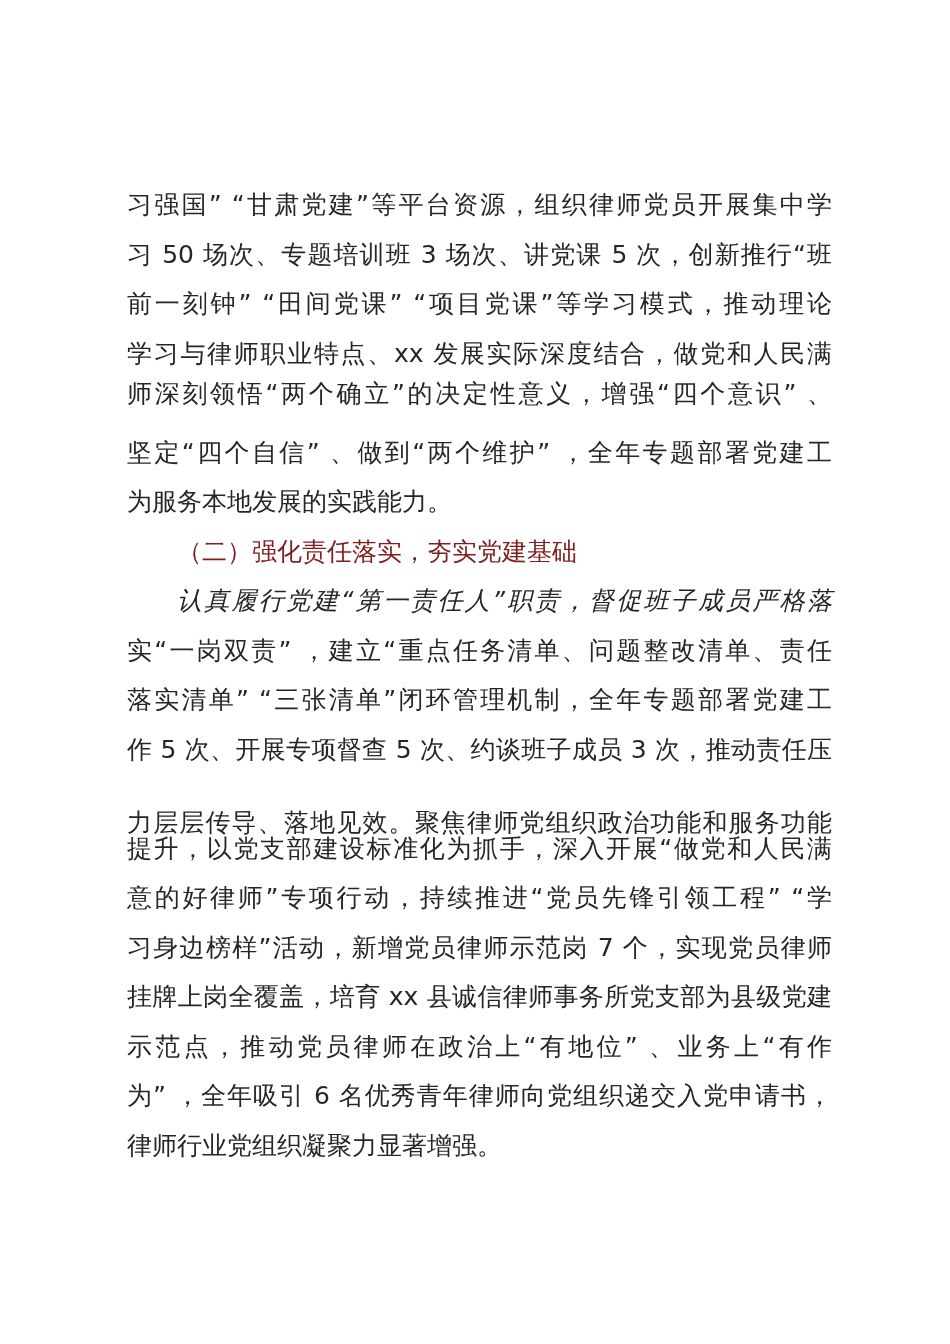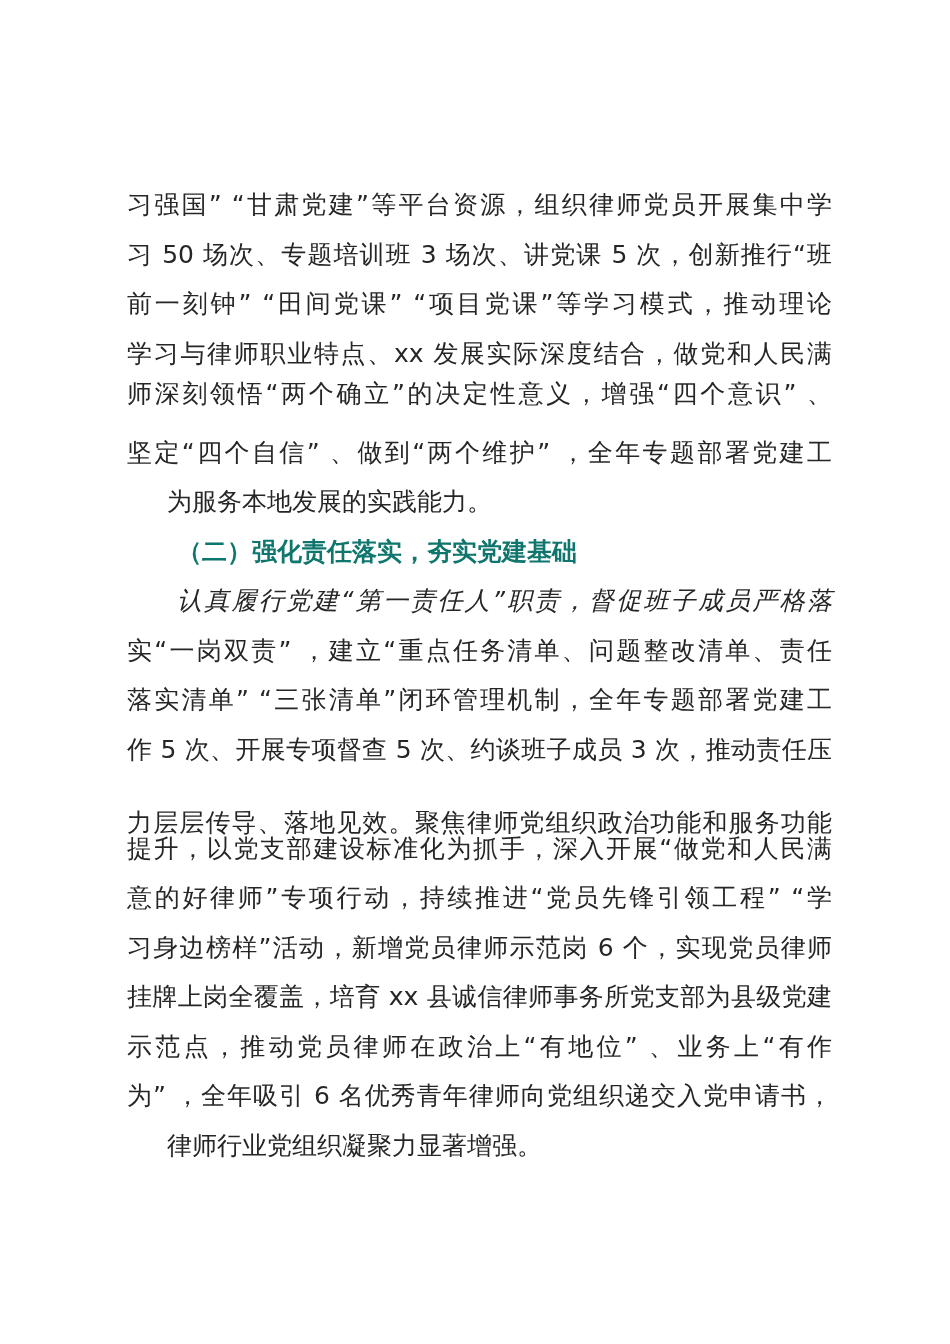--- a/index.html
+++ b/index.html
@@ -1,24 +1,24 @@
 <!DOCTYPE html>
 <html><head>
 <meta charset="utf-8">
 <style>
   html, body { margin:0; padding:0; background:#ffffff; }
   body { width:950px; height:1344px; position:relative; overflow:hidden;
          font-family:"DejaVu Sans","Liberation Sans",sans-serif; color:#262626; }
   .page { position:absolute; left:0; top:0; width:912px; height:1344px; }
   .line { position:absolute; left:127px; width:705px; height:40px; line-height:40px;
           font-size:25px; white-space:nowrap; letter-spacing:0; text-align:justify; text-align-last:justify; }
-  .line.last { text-align-last:left;margin-left:40px; }
+  .line.last { text-align-last:left; }
   .line.indent { left:177px; width:655px;font-style:italic; }
   .heading { position:absolute; left:177px; height:40px; line-height:40px; font-size:25px;
-             font-weight:bold; white-space:nowrap; color:#0f766e; }
+             font-weight:normal; white-space:nowrap; color:#7f1d1d; }
 </style>
 </head>
 <body>
 
 <div class="page">
   <div>
     <div class="line" style="top:185px">习强国” “甘肃党建”等平台资源，组织律师党员开展集中学</div>
     <div class="line" style="top:235px">习 50 场次、专题培训班 3 场次、讲党课 5 次，创新推行“班</div>
     <div class="line" style="top:284px">前一刻钟” “田间党课” “项目党课”等学习模式，推动理论</div>
     <div class="line" style="top:334px">学习与律师职业特点、xx 发展实际深度结合，做党和人民满</div>
@@ -30,19 +30,19 @@
   <div class="heading" style="top:532px">（二）强化责任落实，夯实党建基础</div>
 
   <div>
     <div class="line indent" style="top:581px">认真履行党建“第一责任人”职责，督促班子成员严格落</div>
     <div class="line" style="top:631px">实“一岗双责” ，建立“重点任务清单、问题整改清单、责任</div>
     <div class="line" style="top:680px">落实清单” “三张清单”闭环管理机制，全年专题部署党建工</div>
     <div class="line" style="top:730px">作 5 次、开展专项督查 5 次、约谈班子成员 3 次，推动责任压</div>
     <div class="line" style="top:803px">力层层传导、落地见效。聚焦律师党组织政治功能和服务功能</div>
     <div class="line" style="top:829px">提升，以党支部建设标准化为抓手，深入开展“做党和人民满</div>
     <div class="line" style="top:878px">意的好律师”专项行动，持续推进“党员先锋引领工程” “学</div>
-    <div class="line" style="top:928px">习身边榜样”活动，新增党员律师示范岗 6 个，实现党员律师</div>
+    <div class="line" style="top:928px">习身边榜样”活动，新增党员律师示范岗 7 个，实现党员律师</div>
     <div class="line" style="top:977px">挂牌上岗全覆盖，培育 xx 县诚信律师事务所党支部为县级党建</div>
     <div class="line" style="top:1027px">示范点，推动党员律师在政治上“有地位” 、业务上“有作</div>
     <div class="line" style="top:1076px">为” ，全年吸引 6 名优秀青年律师向党组织递交入党申请书，</div>
     <div class="line last" style="top:1126px">律师行业党组织凝聚力显著增强。</div>
   </div>
 </div>
 
 </body></html>

